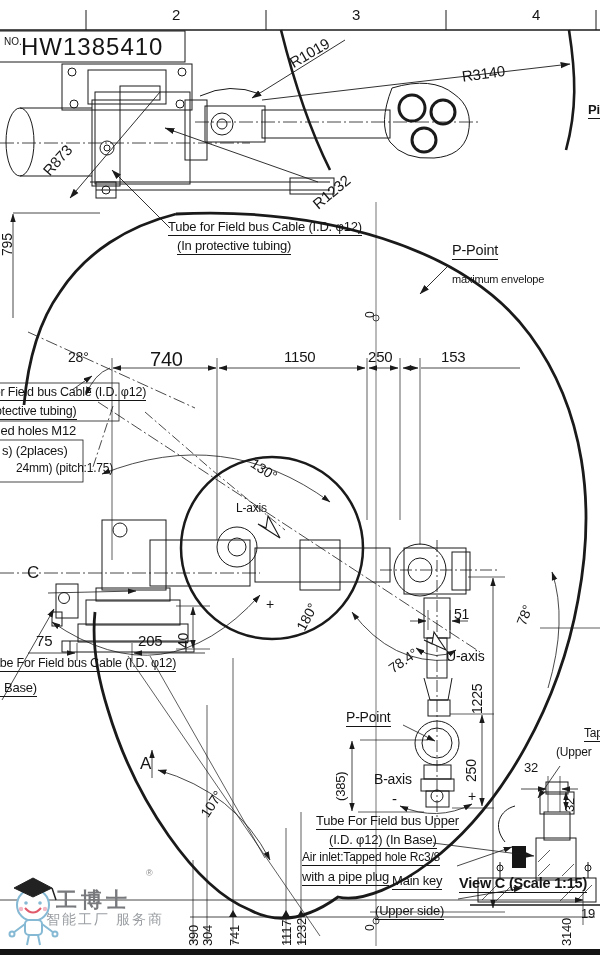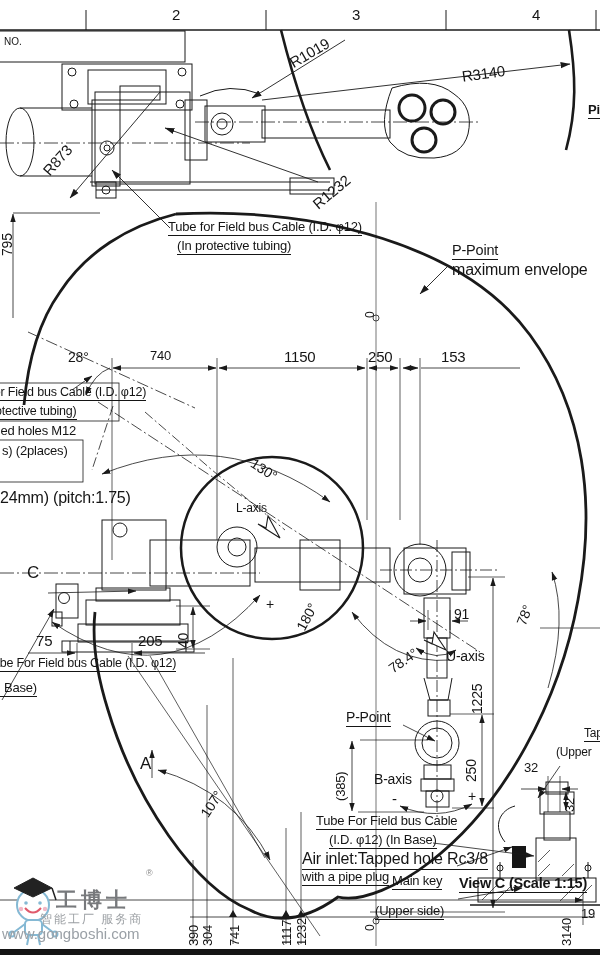--- a/index.html
+++ b/index.html
@@ -7,21 +7,21 @@
         font-family:"Liberation Sans",sans-serif;color:#151515;}
   #linework{position:absolute;left:0;top:0;}
   .ann{position:absolute;white-space:pre;line-height:1.05;letter-spacing:-0.2px;
        color:#151515;transform-origin:0 0;}
   .u{border-bottom:1.3px solid #151515;padding-bottom:1px;}
   #title-no{position:absolute;left:4px;top:36px;font-size:10px;}
   #title-num{position:absolute;left:21px;top:33px;font-size:24px;letter-spacing:1px;}
   .rulnum{position:absolute;top:6px;font-size:15px;}
   #wm-brand{position:absolute;left:56px;top:886px;font-size:21px;font-weight:bold;
             color:#77797c;letter-spacing:4px;font-family:"Liberation Serif",serif;}
-  #wm-slogan{position:absolute;left:40px;top:911px;font-size:12px;color:#9b9fa3;letter-spacing:2px;}
+  #wm-slogan{position:absolute;left:46px;top:911px;font-size:14px;color:#9b9fa3;letter-spacing:2px;}
   #wm-url{position:absolute;left:2px;top:925px;font-size:15px;color:#9aa0a6;}
   #wm-reg{position:absolute;left:146px;top:868px;font-size:9px;color:#8a8a8a;}
 </style>
 </head>
 <body>
 
 <div id="page">
 
   <svg id="linework" width="600" height="955" viewBox="0 0 600 955" fill="none" stroke="#1a1a1a" stroke-width="1">
     <defs>
@@ -218,81 +218,81 @@
       <path d="M25,908 Q33,917 41,908" stroke="#e05a6b" fill="none"></path>
       <rect x="25" y="920" width="17" height="15" rx="4" fill="#fff"></rect>
       <path d="M25,924 L13,933 M42,924 L54,933"></path>
       <circle cx="12" cy="934" r="2.5" fill="#fff"></circle>
       <circle cx="55" cy="934" r="2.5" fill="#fff"></circle>
       <path d="M29,935 L27,945 M38,935 L40,945"></path>
     </g>
   </svg>
 
   <div id="title-no">NO.</div>
+  <div id="title-num">HW1385410</div>
 
   <div class="rulnum" style="left:172px">2</div>
   <div class="rulnum" style="left:352px">3</div>
   <div class="rulnum" style="left:532px">4</div>
 
   <div id="wm-reg">®</div>
   <div id="wm-brand">工博士</div>
   <div id="wm-slogan">智能工厂 服务商</div>
-  <div id="wm-url">www.gongboshi.com</div>
 
   <div id="ann-layer">
       <div class="ann" style="left: 287px; top: 57px; font-size: 15px; transform: rotate(-30deg);">R1019</div>
       <div class="ann" style="left: 461px; top: 69px; font-size: 15px; transform: rotate(-8deg);">R3140</div>
       <div class="ann" style="left: 40px; top: 168px; font-size: 15px; transform: rotate(-48deg);">R873</div>
       <div class="ann" style="left: 310px; top: 200px; font-size: 15px; transform: rotate(-40deg);">R1232</div>
       <div class="ann u" style="left: 588px; top: 103px; font-size: 13px; font-weight: bold;">Pi</div>
       <div class="ann" style="left: 0px; top: 256px; font-size: 14px; transform: rotate(-90deg);">795</div>
       <div class="ann u" style="left: 168px; top: 220px; font-size: 13px;">Tube for Field bus Cable (I.D. φ12)</div>
       <div class="ann u" style="left: 177px; top: 239px; font-size: 13px;">(In protective tubing)</div>
       <div class="ann u" style="left: 452px; top: 243px; font-size: 14.5px;">P-Point</div>
-      <div class="ann" style="left: 452px; top: 262px; font-size: 16px;">maximum envelope</div>
+      <div class="ann" style="left: 452px; top: 274px; font-size: 11px;">maximum envelope</div>
       <div class="ann" style="left: 68px; top: 350px; font-size: 14px;">28°</div>
-      <div class="ann" style="left: 150px; top: 349px; font-size: 13px; text-align: right;">740</div>
+      <div class="ann" style="left: 150px; top: 349px; font-size: 20px; text-align: right;">740</div>
       <div class="ann" style="left: 284px; top: 349px; font-size: 15px;">1150</div>
       <div class="ann" style="left: 368px; top: 349px; font-size: 15px;">250</div>
       <div class="ann" style="left: 441px; top: 349px; font-size: 15px;">153</div>
       <div class="ann u" style="left: -40px; top: 386px; font-size: 12.5px;">Tube for Field bus Cable (I.D. φ12)</div>
       <div class="ann u" style="left: -33px; top: 405px; font-size: 12.5px;">(In protective tubing)</div>
       <div class="ann" style="left: -27px; top: 424px; font-size: 13px;">Tapped holes M12</div>
       <div class="ann" style="left: 2px; top: 444px; font-size: 13px;">s) (2places)</div>
-      <div class="ann" style="left: 0px; top: 462px; font-size: 16px; margin-top: 28px;">24mm) (pitch:1.75)</div>
+      <div class="ann" style="left: 16px; top: 462px; font-size: 12px;">24mm) (pitch:1.75)</div>
       <div class="ann" style="left: 256px; top: 456px; font-size: 14px; transform: rotate(33deg);">130°</div>
       <div class="ann" style="left: 236px; top: 502px; font-size: 12px;">L-axis</div>
       <div class="ann" style="left: 27px; top: 564px; font-size: 17px;">C</div>
       <div class="ann" style="left: 36px; top: 633px; font-size: 15px;">75</div>
       <div class="ann" style="left: 138px; top: 633px; font-size: 15px;">205</div>
       <div class="ann" style="left: 176px; top: 648px; font-size: 14px; transform: rotate(-90deg);">40</div>
-      <div class="ann" style="left: 454px; top: 607px; font-size: 14px;">91</div>
+      <div class="ann" style="left: 454px; top: 607px; font-size: 14px;">51</div>
       <div class="ann" style="left: 514px; top: 622px; font-size: 14px; transform: rotate(-68deg);">78°</div>
       <div class="ann" style="left: 266px; top: 597px; font-size: 14px;">+</div>
       <div class="ann" style="left: 294px; top: 626px; font-size: 14px; transform: rotate(-62deg);">180°</div>
       <div class="ann" style="left: 386px; top: 664px; font-size: 14px; transform: rotate(-35deg);">78.4°</div>
       <div class="ann" style="left: 446px; top: 649px; font-size: 14px;">U-axis</div>
       <div class="ann" style="left: 470px; top: 714px; font-size: 14px; transform: rotate(-90deg);">1225</div>
       <div class="ann u" style="left: -14px; top: 657px; font-size: 12.5px;">Tube For Field bus Cable (I.D. φ12)</div>
       <div class="ann u" style="left: -14px; top: 681px; font-size: 13px;">(In Base)</div>
       <div class="ann u" style="left: 346px; top: 710px; font-size: 14px;">P-Point</div>
       <div class="ann" style="left: 464px; top: 782px; font-size: 14px; transform: rotate(-90deg);">250</div>
       <div class="ann" style="left: 334px; top: 801px; font-size: 13px; transform: rotate(-90deg);">(385)</div>
       <div class="ann" style="left: 374px; top: 772px; font-size: 14px;">B-axis</div>
       <div class="ann" style="left: 392px; top: 791px; font-size: 15px;">-</div>
       <div class="ann" style="left: 468px; top: 789px; font-size: 14px;">+</div>
       <div class="ann" style="left: 140px; top: 755px; font-size: 17px;">A</div>
       <div class="ann" style="left: 198px; top: 812px; font-size: 14px; transform: rotate(-57deg);">107°</div>
       <div class="ann u" style="left: 584px; top: 727px; font-size: 12px;">Tapped</div>
       <div class="ann" style="left: 556px; top: 746px; font-size: 12px;">(Upper</div>
       <div class="ann" style="left: 524px; top: 761px; font-size: 13px;">32</div>
       <div class="ann" style="left: 563px; top: 812px; font-size: 13px; transform: rotate(-90deg);">32</div>
-      <div class="ann u" style="left: 316px; top: 814px; font-size: 13px;">Tube For Field bus Cable</div>
+      <div class="ann u" style="left: 316px; top: 814px; font-size: 13px;">Tube For Field bus Upper</div>
       <div class="ann u" style="left: 329px; top: 833px; font-size: 13px;">(I.D. φ12) (In Base)</div>
-      <div class="ann u" style="left: 302px; top: 851px; font-size: 16px;">Air inlet:Tapped hole Rc3/8</div>
+      <div class="ann u" style="left: 302px; top: 851px; font-size: 12px;">Air inlet:Tapped hole Rc3/8</div>
       <div class="ann u" style="left: 302px; top: 870px; font-size: 13px;">with a pipe plug</div>
       <div class="ann u" style="left: 392px; top: 874px; font-size: 13px;">Main key</div>
       <div class="ann u" style="left: 375px; top: 904px; font-size: 13px; text-align: right;">(Upper side)</div>
       <div class="ann u" style="left: 459px; top: 876px; font-size: 14.5px; font-weight: bold;">View C (Scale 1:15)</div>
       <div class="ann" style="left: 364px; top: 318px; font-size: 12px; transform: rotate(-90deg);">0</div>
       <div class="ann" style="left: 364px; top: 931px; font-size: 12px; transform: rotate(-90deg);">0</div>
       <div class="ann" style="left: 187px; top: 946px; font-size: 13px; transform: rotate(-90deg);">390</div>
       <div class="ann" style="left: 201px; top: 946px; font-size: 13px; transform: rotate(-90deg);">304</div>
       <div class="ann" style="left: 228px; top: 946px; font-size: 13px; transform: rotate(-90deg);">741</div>
       <div class="ann" style="left: 280px; top: 946px; font-size: 13px; transform: rotate(-90deg);">1117</div>

